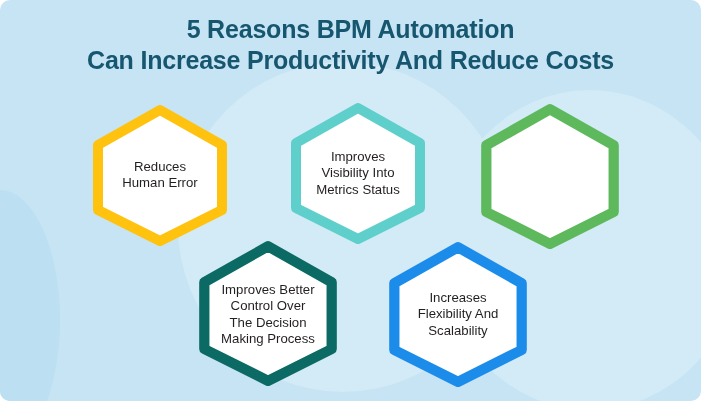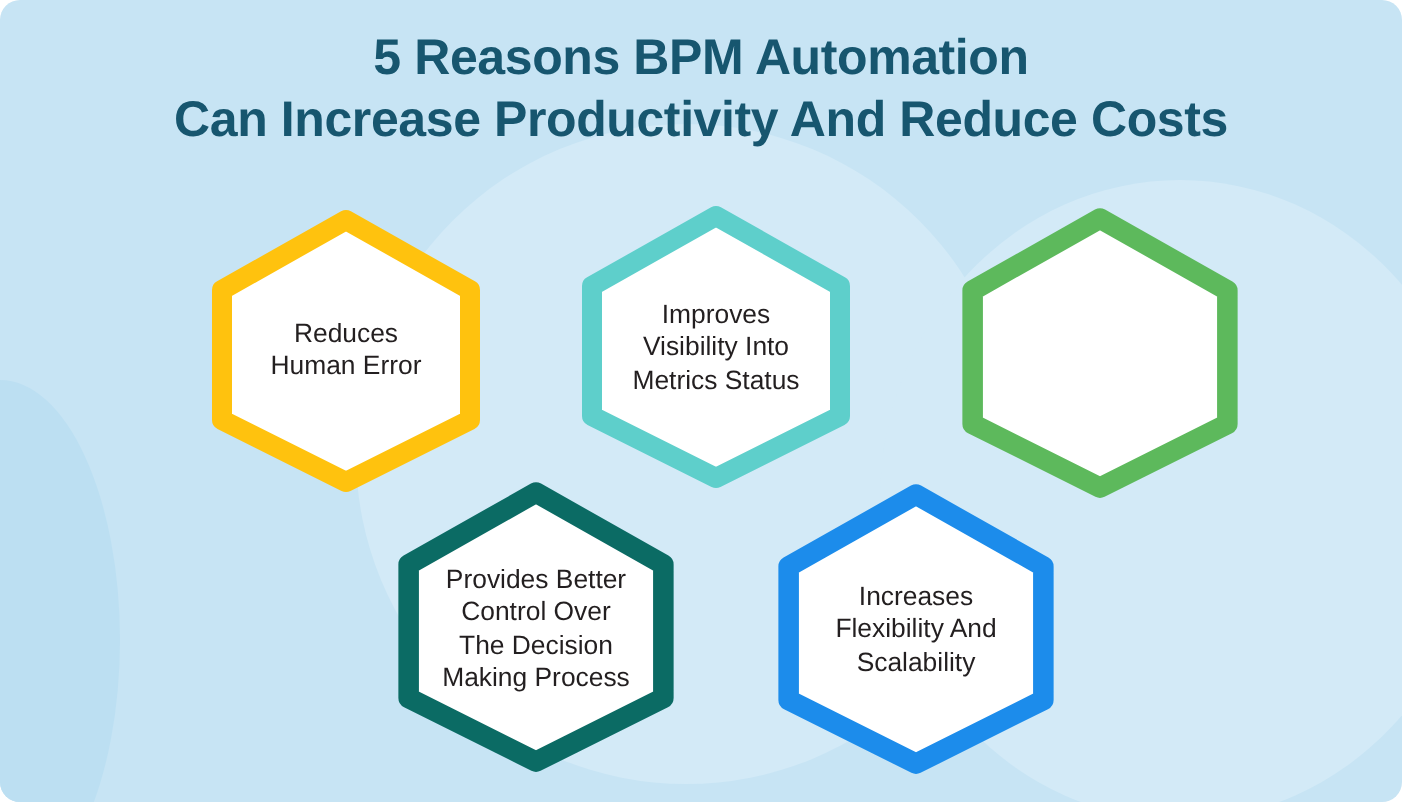--- a/index.html
+++ b/index.html
@@ -56,21 +56,21 @@
     padding:0 12px;
     text-align:center;
     color:#231f20;
     font-size:13.2px;
     line-height:16.4px;
     white-space:pre-line;
     z-index:2;
   }
 
   
-  #card-0 { left:96px;  top:100px; }
+  #card-0 { left:83px;  top:100px; }
   #card-1 { left:281px; top:98px;  }
   #card-2 { left:470px; top:99px;  }
   #card-3 { left:188px; top:236px; }
   #card-4 { left:378px; top:237px; }
 </style>
 </head>
 <body>
 
 <div id="canvas" style="background: rgb(199, 228, 244);">
 
@@ -105,21 +105,21 @@
       <path class="hex-tab" d="M 26 54 Q 26 26 54 26 L 100 26 Q 128 26 128 54 L 128 96 L 26 96 Z" fill="#3f8f42"></path>
       <path class="hex-body" d="M 77 10 L 139 45 L 139 110 L 77 141 L 15 110 L 15 45 Z" stroke-width="10" stroke-linejoin="round" fill="#ffffff" stroke="#5db95c"></path>
     </svg>
   </div>
 
   <div class="hex-card wide" id="card-3">
     <svg class="hex-svg" viewBox="0 0 154 148">
       <path class="hex-tab" d="M 26 54 Q 26 26 54 26 L 100 26 Q 128 26 128 54 L 128 96 L 26 96 Z" fill="#1b5b70"></path>
       <path class="hex-body" d="M 77 10 L 139 45 L 139 110 L 77 141 L 15 110 L 15 45 Z" stroke-width="10" stroke-linejoin="round" fill="#ffffff" stroke="#0b6b64"></path>
     </svg>
-    <div class="hex-label">Provides Better
+    <div class="hex-label">Improves Better
 Control Over
 The Decision
 Making Process</div>
   </div>
 
   <div class="hex-card wide" id="card-4">
     <svg class="hex-svg" viewBox="0 0 154 148">
       <path class="hex-tab" d="M 26 54 Q 26 26 54 26 L 100 26 Q 128 26 128 54 L 128 96 L 26 96 Z" fill="#0b6ee8"></path>
       <path class="hex-body" d="M 77 10 L 139 45 L 139 110 L 77 141 L 15 110 L 15 45 Z" stroke-width="10" stroke-linejoin="round" fill="#ffffff" stroke="#1c8ceb"></path>
     </svg>

